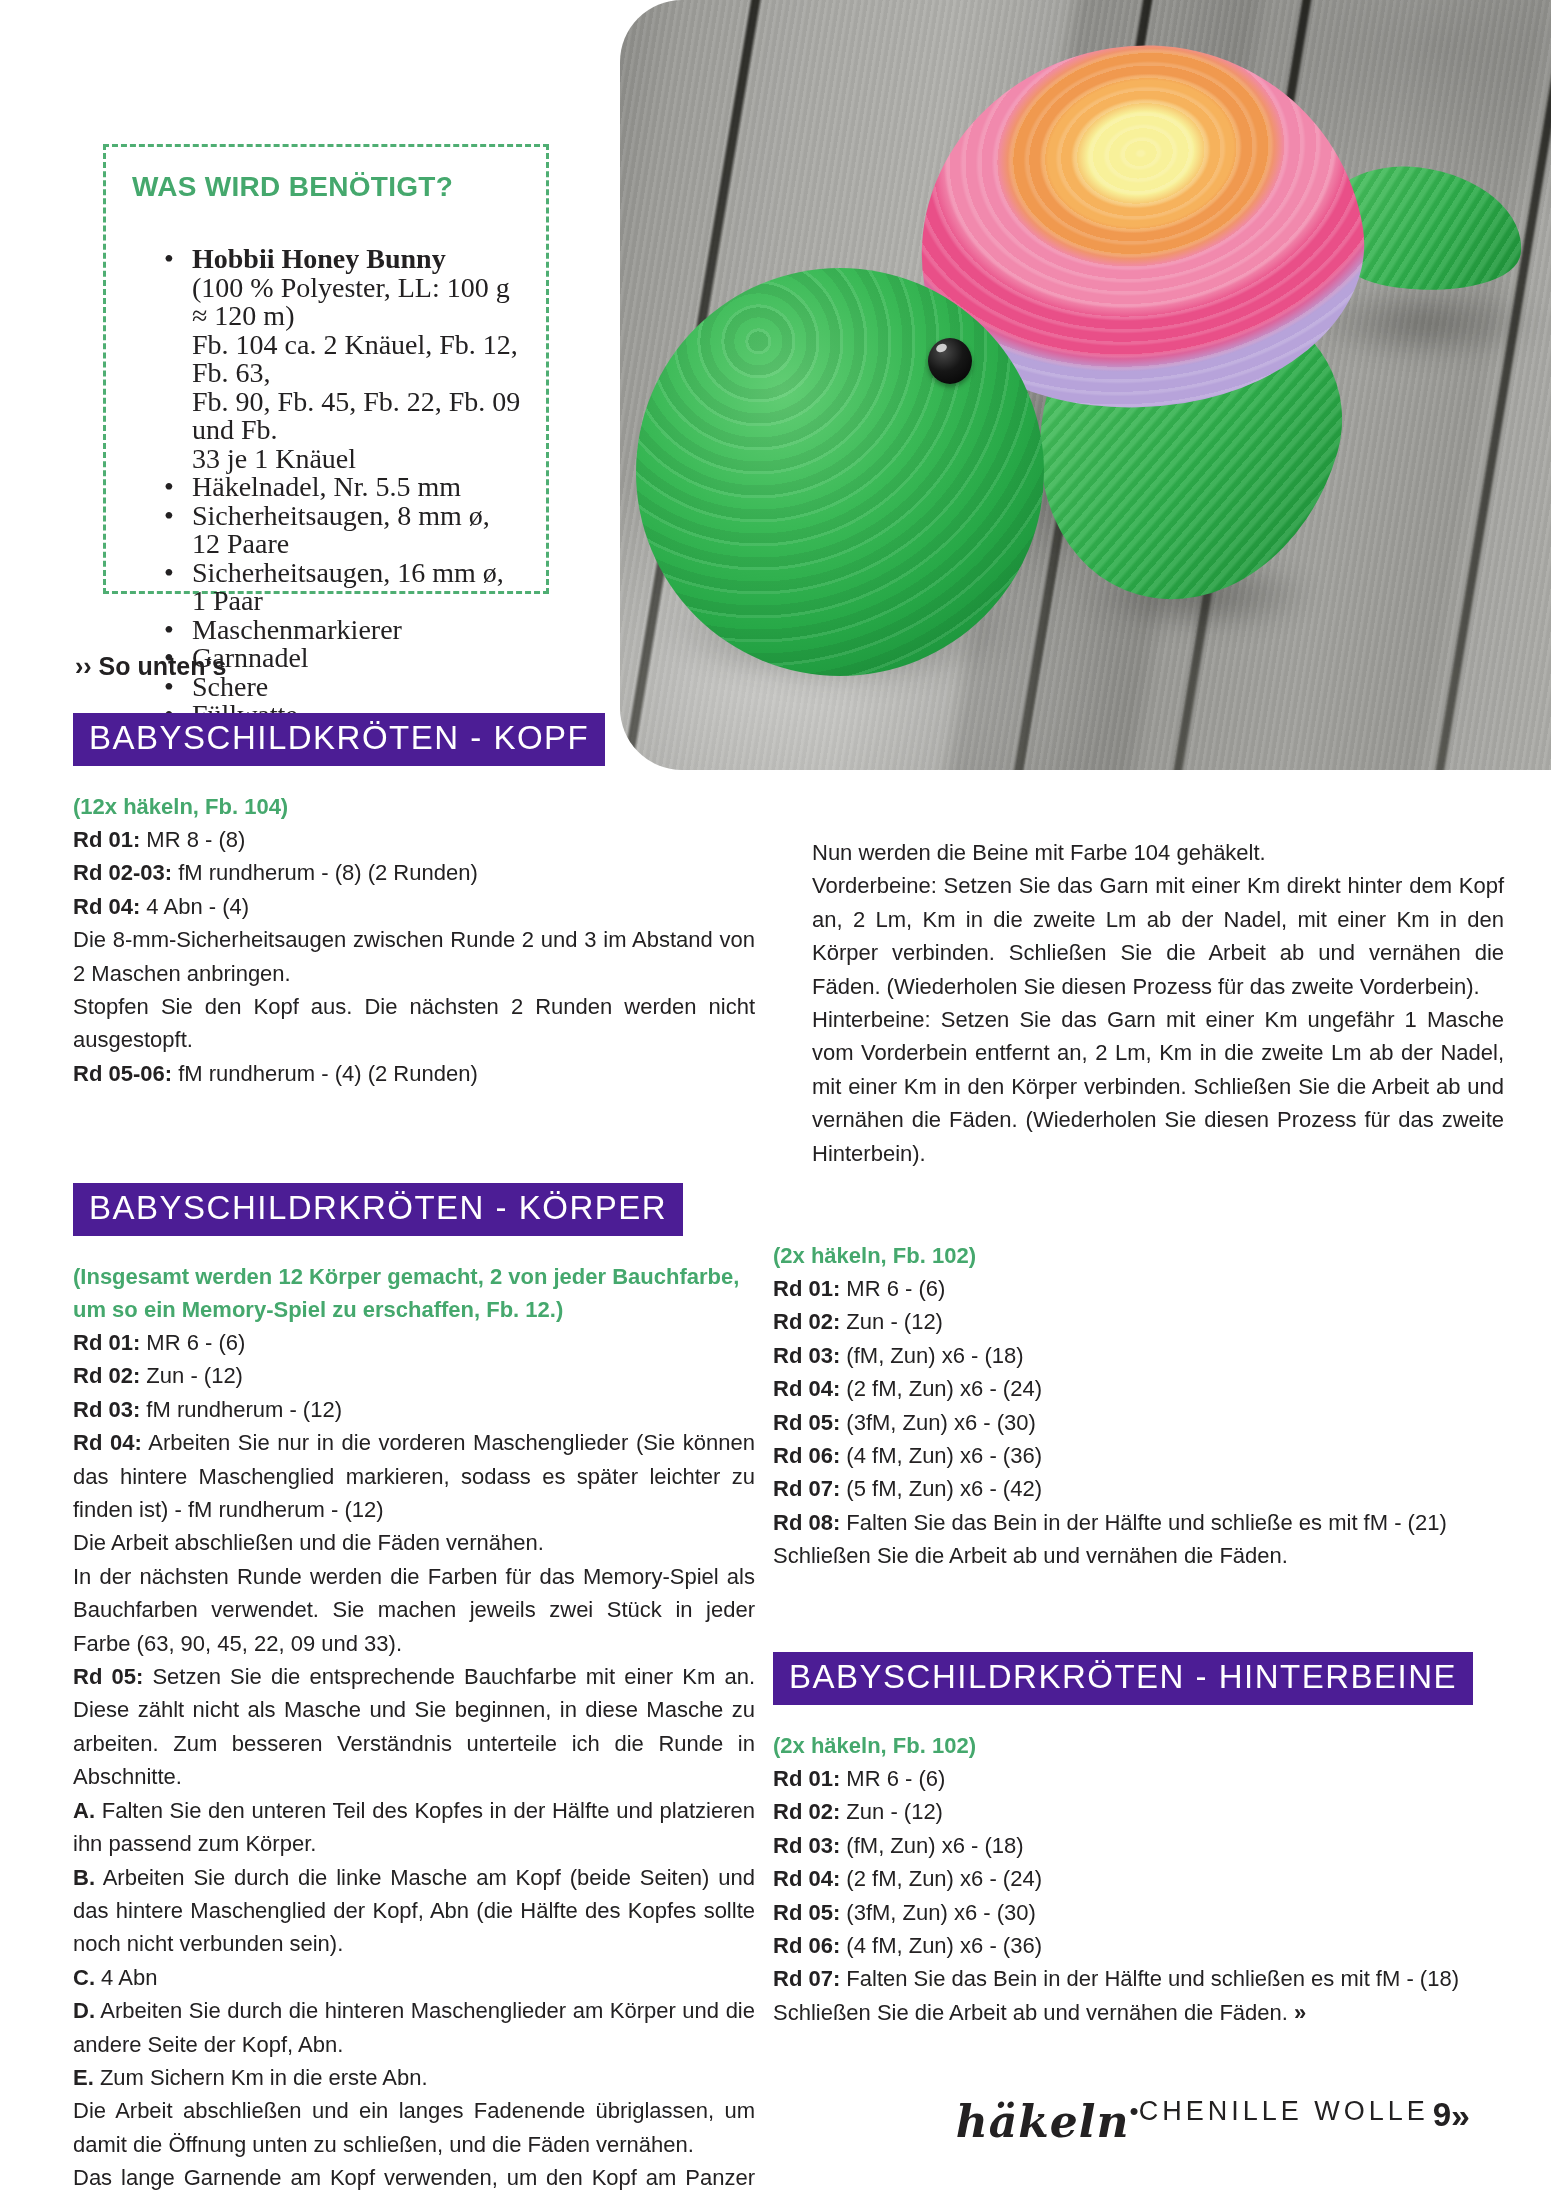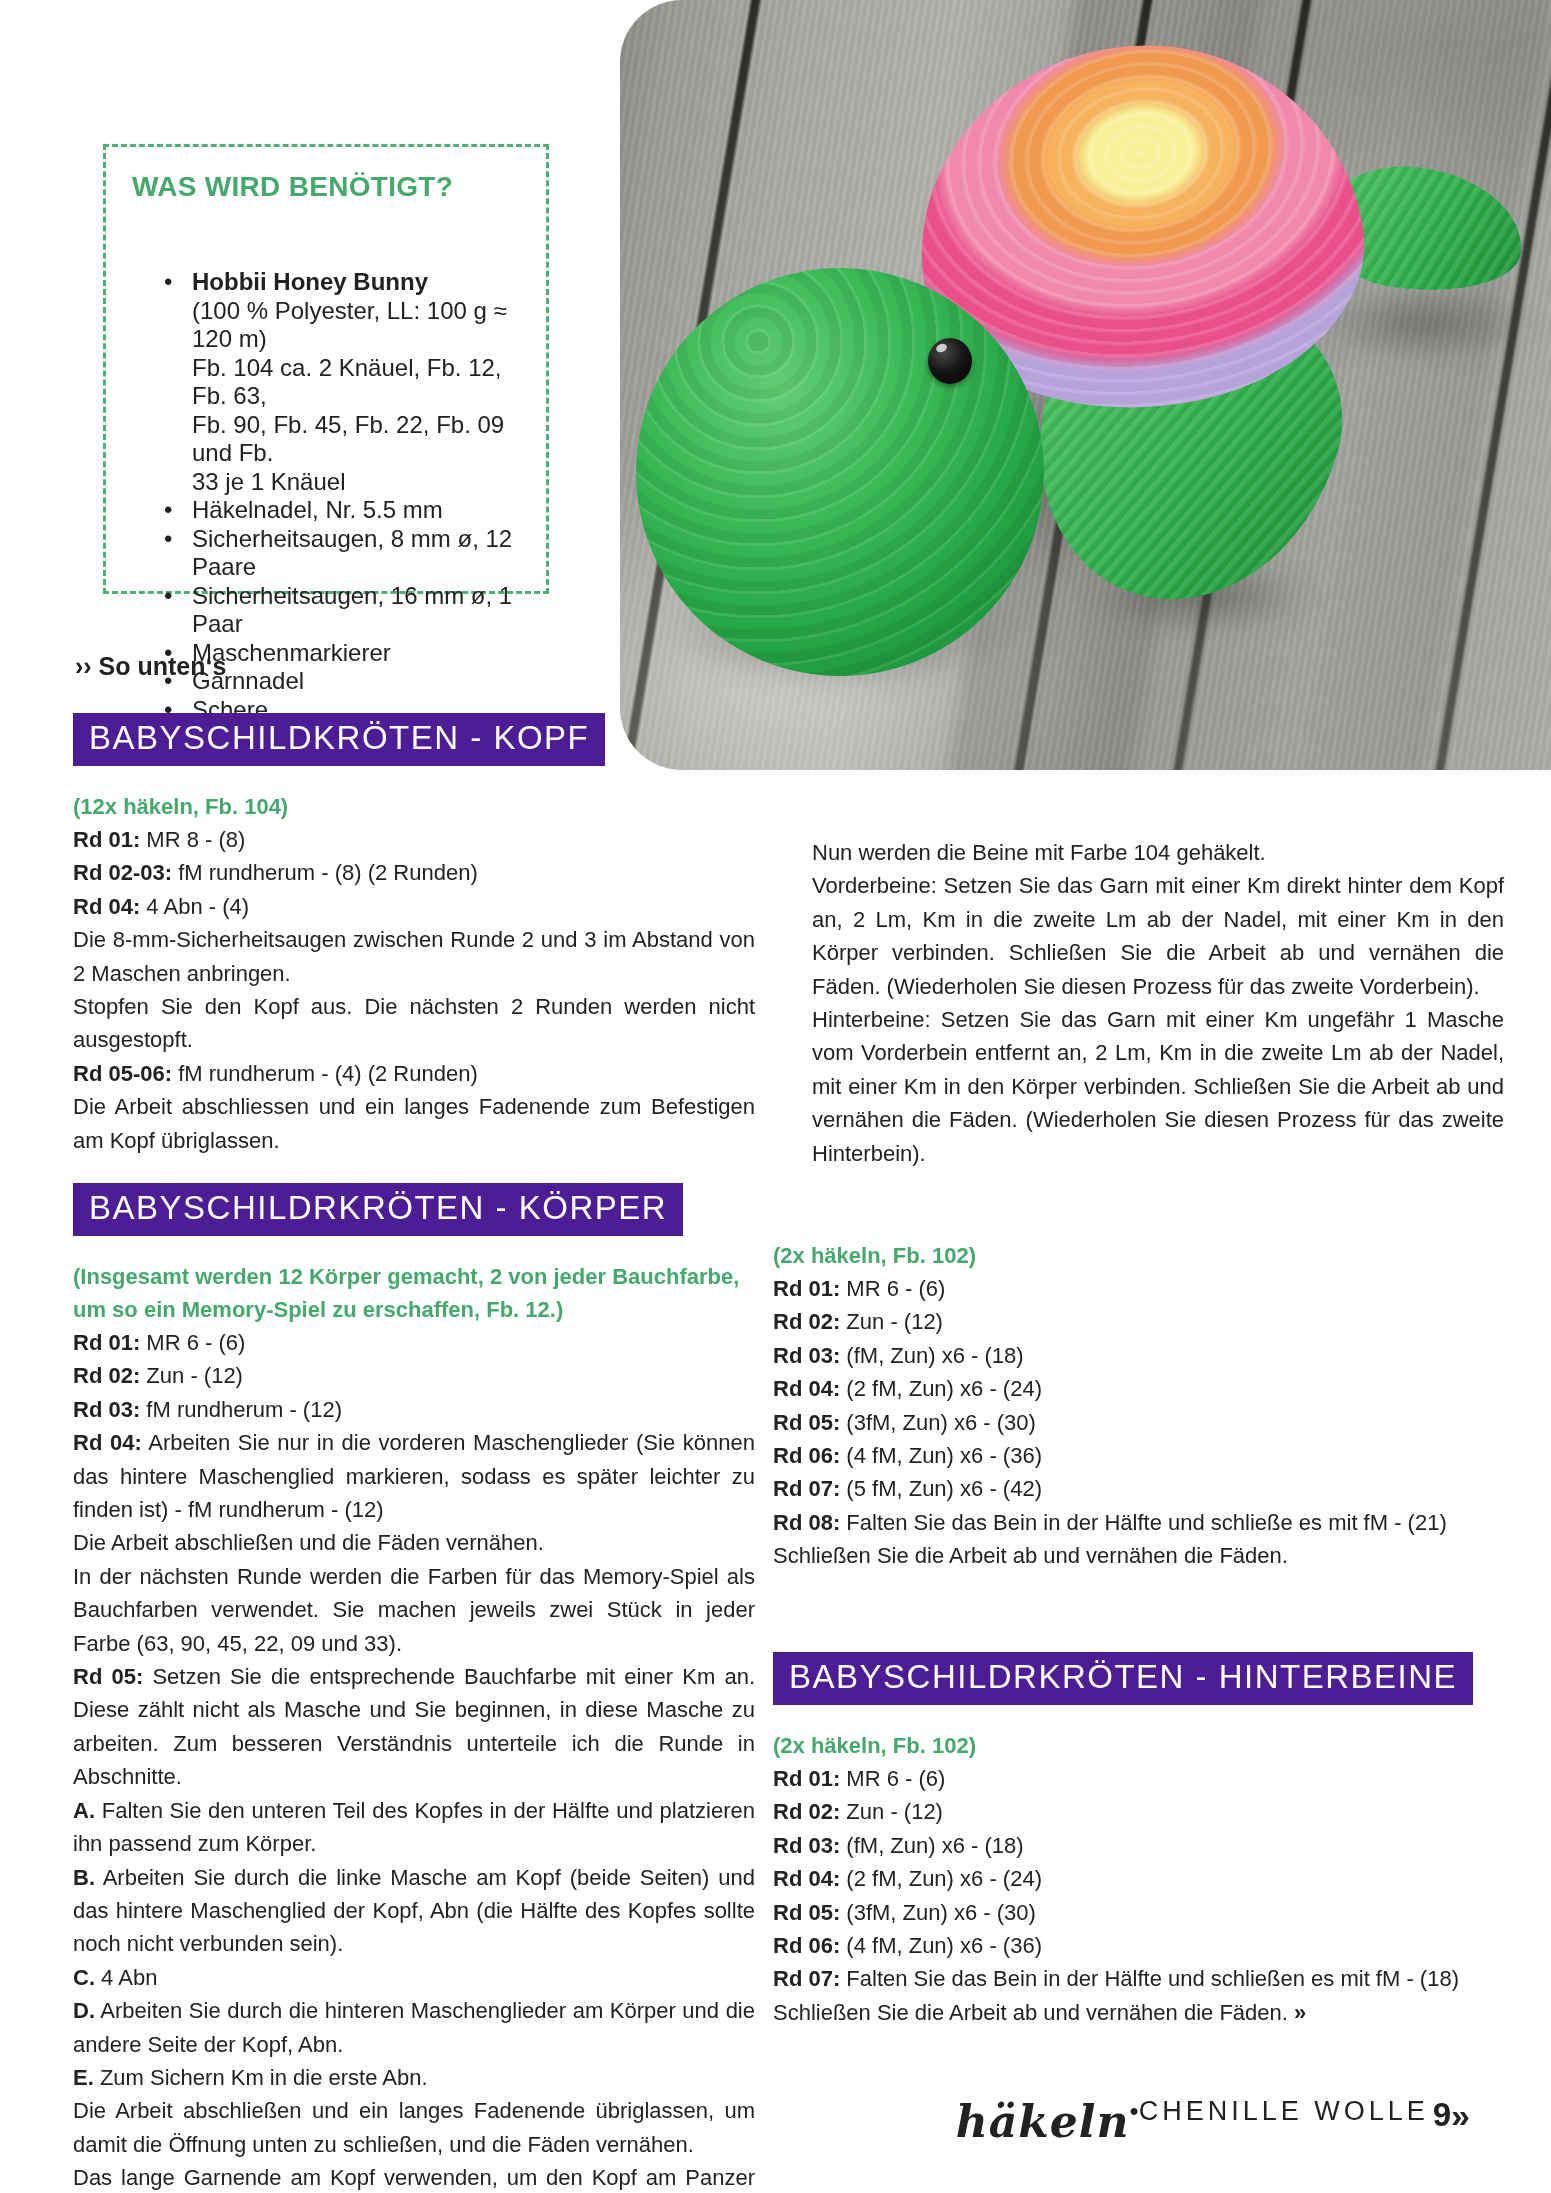--- a/index.html
+++ b/index.html
@@ -52,21 +52,21 @@
   .eye{position:absolute;left:308px;top:338px;width:44px;height:46px;border-radius:50%;
        background:radial-gradient(circle at 35% 30%, #4a4a4a 0%, #161616 45%, #000 100%);
        box-shadow:0 3px 5px rgba(0,0,0,0.35);}
   .eye::after{content:"";position:absolute;left:8px;top:6px;width:11px;height:8px;border-radius:50%;
        background:rgba(255,255,255,0.75);transform:rotate(-20deg);}
 
   
   .materials{position:absolute;left:103px;top:144px;width:446px;height:450px;box-sizing:border-box;
              border:3px dashed #4fae73;padding:24px 24px 0 26px;}
   .materials h2{margin:0;font-size:28px;font-weight:700;color:#45a86d;letter-spacing:0.3px;}
-  .materials ul{list-style:none;margin:65px 0 0;padding:0 0 0 60px;font-size:24px;line-height:28.5px;}
+  .materials ul{list-style:none;margin:42px 0 0;padding:0 0 0 60px;font-size:28px;line-height:28.5px;font-family:Liberation Serif, serif;}
   .materials li{position:relative;}
   .materials li::before{content:"\2022";position:absolute;left:-28px;top:0;}
   .materials .lbl{display:block;font-weight:700;}
   .materials .lbl:empty{display:none;}
   .materials .txt{white-space:pre-line;}
 
   
   .so-gehts{position:absolute;left:75px;top:652px;font-size:25px;font-weight:700;}
   .bar{display:inline-block;background:#4c1d95;color:#ffffff;font-size:33px;font-weight:400;
        letter-spacing:1.5px;padding:6px 16px 9px 16px;white-space:nowrap;}
@@ -145,21 +145,20 @@
   <p class="line"><b class="lbl">Rd 02-03:</b><span class="txt"> fM rundherum - (8) (2 Runden)</span><b class="end"></b></p>
 
   <p class="line"><b class="lbl">Rd 04:</b><span class="txt"> 4 Abn - (4)</span><b class="end"></b></p>
 
   <p class="line"><b class="lbl"></b><span class="txt">Die 8-mm-Sicherheitsaugen zwischen Runde 2 und 3 im Abstand von 2 Maschen anbringen.</span><b class="end"></b></p>
 
   <p class="line"><b class="lbl"></b><span class="txt">Stopfen Sie den Kopf aus. Die nächsten 2 Runden werden nicht ausgestopft.</span><b class="end"></b></p>
 
   <p class="line"><b class="lbl">Rd 05-06:</b><span class="txt"> fM rundherum - (4) (2 Runden)</span><b class="end"></b></p>
 
-  <p class="line"><b class="lbl"></b><span class="txt">Die Arbeit abschliessen und ein langes Fadenende zum Befestigen am Kopf übriglassen.</span><b class="end"></b></p>
 </div>
   </section>
 
   <section class="sec sec-koerper">
     <div class="bar">BABYSCHILDRKRÖTEN - KÖRPER</div>
     <div class="sub">(Insgesamt werden 12 Körper gemacht, 2 von jeder Bauchfarbe, um so ein Memory-Spiel zu erschaffen, Fb. 12.)</div>
     <div class="lines">
   <p class="line"><b class="lbl">Rd 01:</b><span class="txt"> MR 6 - (6)</span><b class="end"></b></p>
 
   <p class="line"><b class="lbl">Rd 02:</b><span class="txt"> Zun - (12)</span><b class="end"></b></p>

